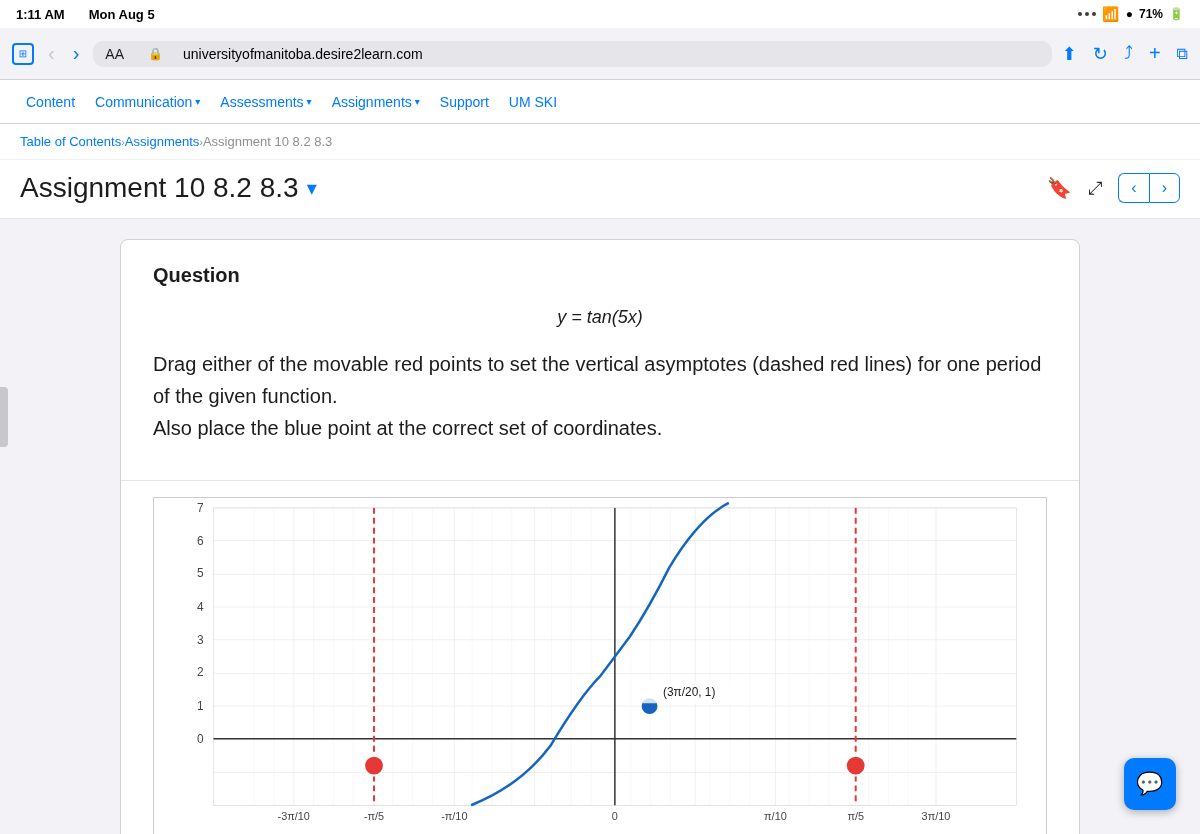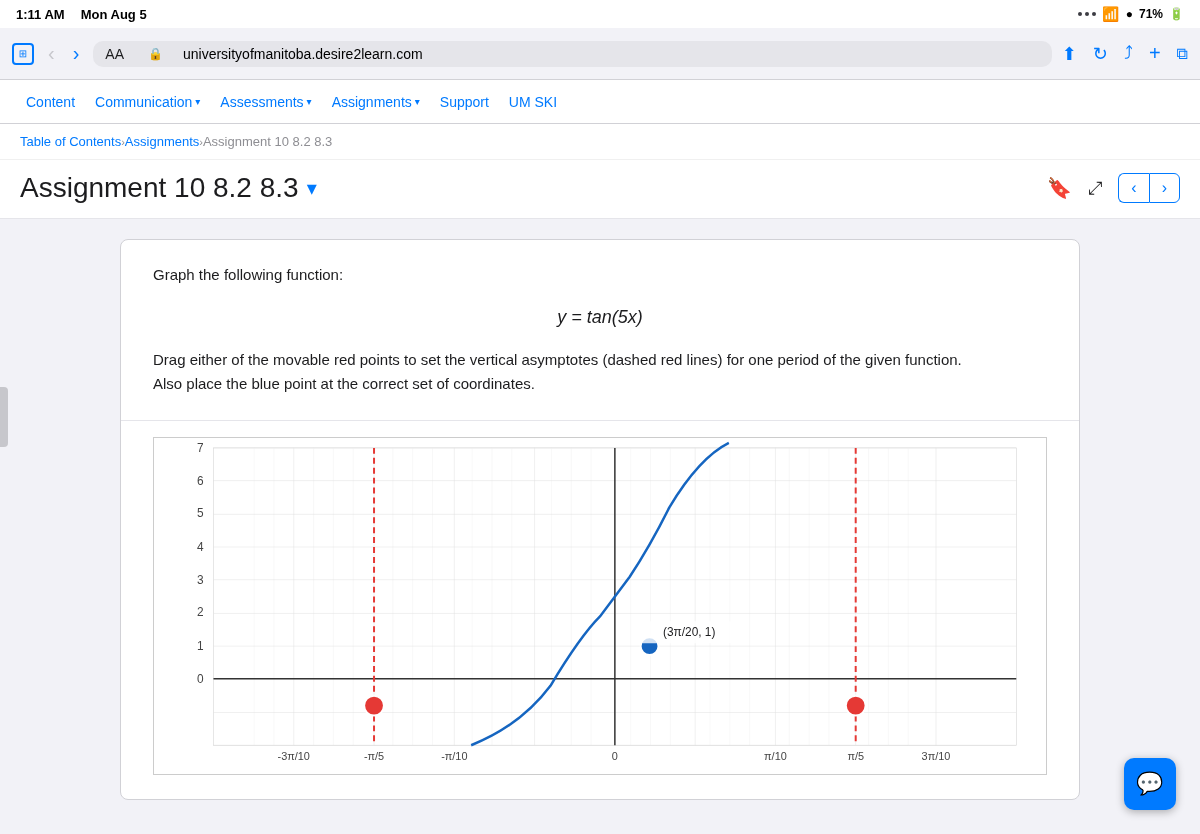--- a/index.html
+++ b/index.html
@@ -4,21 +4,21 @@
   <style>
     * { box-sizing: border-box; margin: 0; padding: 0; }
     body { font-family: -apple-system, BlinkMacSystemFont, 'Segoe UI', sans-serif; background: #f2f2f7; overflow-x: hidden; }
 
     
     .status-bar {
       display: flex; justify-content: space-between; align-items: center;
       padding: 4px 16px 4px 16px; background: #fff; font-size: 13px; font-weight: 600;
       height: 28px;
     }
-    .status-bar-left { display: flex; align-items: center; gap: 8px; }
+    .status-bar-left { display: flex; align-items: center; gap: 16px; }
     .status-bar-right { display: flex; align-items: center; gap: 6px; font-size: 12px; }
 
     
     .browser-chrome {
       background: #f2f2f7; border-bottom: 1px solid #d1d1d6;
       display: flex; align-items: center; padding: 8px 12px; gap: 10px; height: 52px;
     }
     .tab-icon { width: 22px; height: 22px; border: 2px solid #007aff; border-radius: 4px; display: flex; align-items: center; justify-content: center; color: #007aff; font-size: 10px; }
     .nav-btn { color: #007aff; font-size: 20px; font-weight: 300; background: none; border: none; cursor: pointer; padding: 0 4px; }
     .nav-btn.disabled { color: #c7c7cc; }
@@ -81,21 +81,21 @@
     .card {
       background: #fff; border: 1px solid #d1d1d6; border-radius: 8px;
       padding: 24px 32px; max-width: 960px; margin: 0 auto;
     }
 
     .question-title { font-size: 20px; font-weight: 600; color: #1c1c1e; margin-bottom: 16px; }
     .question-text { font-size: 15px; color: #1c1c1e; margin-bottom: 20px; line-height: 1.5; }
 
     .formula { text-align: center; font-size: 18px; color: #1c1c1e; margin: 20px 0; font-style: italic; }
 
-    .instruction-text { font-size: 15px; color: #1c1c1e; line-height: 1.6; margin-bottom: 24px; }
+    .instruction-text { font-size: 20px; color: #1c1c1e; line-height: 1.6; margin-bottom: 36px; }
 
     .divider { border: none; border-top: 1px solid #e5e5ea; margin: 16px -32px; }
 
     .answer-label { font-size: 15px; color: #1c1c1e; margin-bottom: 16px; }
 
     
     .graph-container {
       position: relative; width: 100%; background: #fff;
       border: 1px solid #ccc; overflow: hidden;
     }
@@ -204,22 +204,22 @@
       <button class="nav-arrow-btn">›</button>
     </div>
   </div>
 </div>
 
 <div class="left-edge-tab"></div>
 
 <div class="content-area">
   <div class="card">
 
-
-    <div class="question-text">Graph the following function:</div>
+    <div class="question-title">Question</div>
+
 
     <div class="formula">
       <em>y</em> = tan(5<em>x</em>)
     </div>
 
     <div class="instruction-text">
       Drag either of the movable red points to set the vertical asymptotes (dashed red lines) for one period of the given function.<br>
       Also place the blue point at the correct set of coordinates.
     </div>
 

